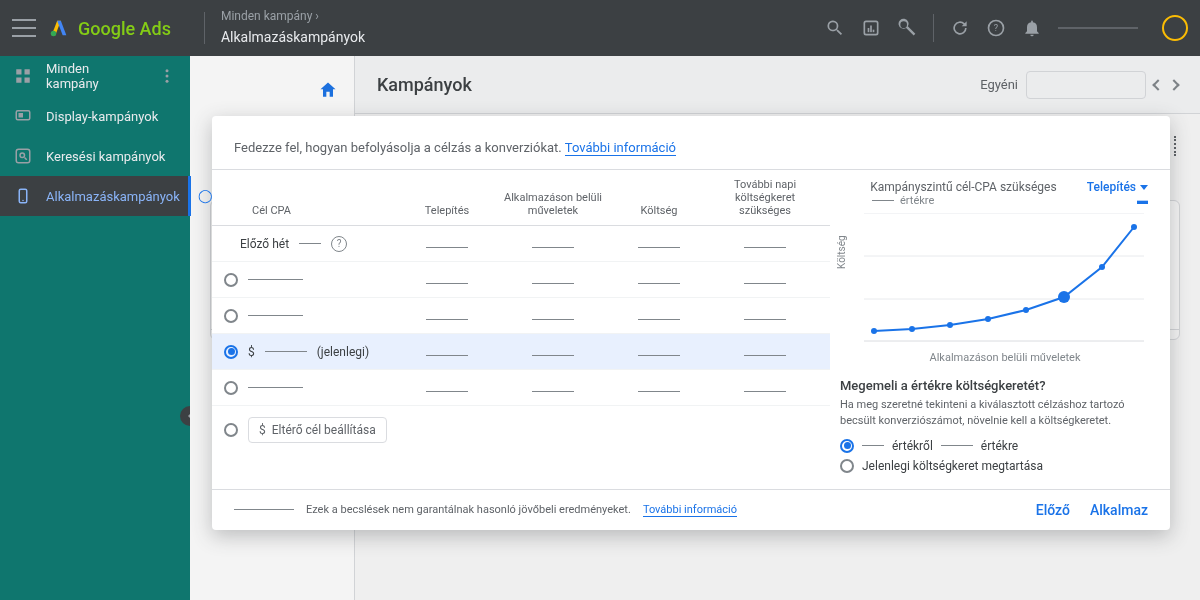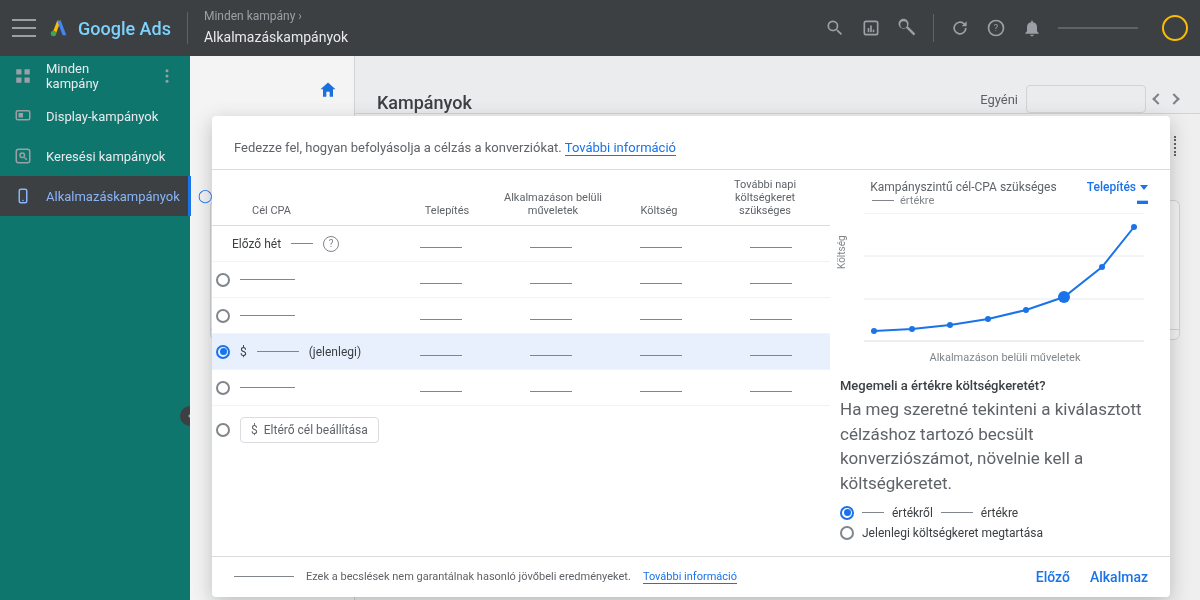--- a/index.html
+++ b/index.html
@@ -3,21 +3,21 @@
 <meta charset="utf-8">
 <style>
   * { box-sizing: border-box; margin: 0; padding: 0; }
   body { font-family: Roboto, Arial, sans-serif; background:#fff; width:1200px; height:600px; overflow:hidden; color:#3c4043; }
 
   
   .header { height:56px; background:#3c4043; display:flex; align-items:center; color:#fff; padding:0 12px; }
   .hamburger { width:24px; height:18px; display:flex; flex-direction:column; justify-content:space-between; margin-right:12px; }
   .hamburger span { height:2px; background:#9aa0a6; }
   .logo-svg { width:22px; height:22px; margin-right:8px; }
-  .logo-text { font-size:18px; font-weight:500; color:#7dd3fc; margin-right:16px; }
+  .logo-text { font-size:18px; font-weight:500; color:#84cc16; margin-right:33px; }
   .header-divider { width:1px; height:32px; background:#5f6368; margin-right:16px; }
   .breadcrumb { font-size:12px; color:#9aa0a6; line-height:1.6; }
   .breadcrumb .line2 { font-size:14px; color:#e8eaed; }
   .header-actions { margin-left:auto; display:flex; align-items:center; gap:16px; }
   .header-actions svg, .header-actions .icon { width:20px; height:20px; fill:#9aa0a6; cursor:pointer; }
   .header-sep { width:1px; height:28px; background:#5f6368; }
   .header-dash { width:80px; height:2px; background:#5f6368; }
   .header-avatar { width:26px; height:26px; border:2px solid #fbbc04; border-radius:50%; margin-left:8px; }
 
   
@@ -30,21 +30,21 @@
   .sidebar .slide-handle { position:absolute; right:-10px; top:350px; width:20px; height:20px; background:#3c4043; border-radius:50%; display:flex; align-items:center; justify-content:center; }
   .sidebar .slide-handle::before { content:''; border-right:5px solid #9aa0a6; border-top:5px solid transparent; border-bottom:5px solid transparent; }
 
   
   .navcol { position:absolute; left:190px; top:56px; bottom:0; width:165px; background:#fff; border-right:1px solid #dadce0; }
   .navcol::after { content:''; position:absolute; right:-1px; top:0; bottom:0; width:1px; background:#dadce0; }
   .navcol .home { position:absolute; right:16px; top:24px; width:20px; height:20px; }
   .navcol .home svg{width:20px;height:20px;fill:#1a73e8;}
 
   
-  .pagehead { position:absolute; left:355px; top:56px; right:0; height:58px; border-bottom:1px solid #dadce0; display:flex; align-items:flex-end; padding:0 22px; background:#f6f7f8;}
+  .pagehead { position:absolute; left:355px; top:56px; right:0; height:58px; border-bottom:1px solid #dadce0; display:flex; align-items:center; padding:0 22px; background:#f6f7f8;}
   .pagehead h1 { font-size:18px; font-weight:500; color:#3c4043; }
   .pagehead .right { margin-left:auto; display:flex; align-items:center; gap:8px; font-size:13px; color:#5f6368;}
   .pagehead .right .range { width:120px; height:28px; border:1px solid #dadce0; border-radius:4px; }
   .chev { width:8px; height:8px; border-right:2px solid #80868b; border-bottom:2px solid #80868b; }
   .chev.left{ transform:rotate(135deg);} .chev.right{transform:rotate(-45deg);}
 
   
   .bgcontent { position:absolute; left:355px; right:0; top:114px; bottom:0; background:#fafafa; }
   .bg-row1{ position:absolute; right:20px; top:22px; width:6px; height:20px; border-left:2px dotted #5f6368; }
   .bg-card{ position:absolute; left:-145px; right:20px; top:86px; height:140px; border:1px solid #dadce0; border-radius:6px; background:#fff;}
@@ -62,21 +62,21 @@
   .modal .subtitle a { color:#1a73e8; text-decoration:none; border-bottom:1px solid #1a73e8; }
 
   .panel { display:flex; border-top:1px solid #dadce0; }
   .left-panel { flex:1; min-width:0; }
   .right-panel { width:340px; padding:10px 22px 10px 10px; font-size:12px; color:#5f6368; }
 
   .tbl-head { display:flex; align-items:flex-end; padding:8px 12px; font-size:11px; color:#5f6368; border-bottom:1px solid #dadce0;}
   .c1{ width:170px; padding-left:28px;} .c2,.c3,.c4,.c5{ flex:1; text-align:center; }
   .c2,.c3,.c4,.c5 { max-width:120px; }
 
-  .tbl-row { display:flex; align-items:center; height:36px; padding:0 4px; font-size:12px; border-bottom:1px solid #f1f3f4; }
+  .tbl-row { display:flex; align-items:center; height:36px; padding:0 12px; font-size:12px; border-bottom:1px solid #f1f3f4; }
   .tbl-row .c1 { display:flex; align-items:center; gap:10px; padding-left:0;}
   .radio { width:14px; height:14px; border:2px solid #80868b; border-radius:50%; display:inline-flex; align-items:center; justify-content:center; flex-shrink:0;}
   .radio.checked { border-color:#1a73e8; }
   .radio.checked::after { content:''; width:7px; height:7px; background:#1a73e8; border-radius:50%; }
   .dash { display:inline-block; background:#80868b; height:1px; }
   .dash.w20{width:22px;} .dash.w40{width:42px;} .dash.w55{width:55px;}
   .tbl-row.header-row{ height:36px; font-size:12px; }
   .tbl-row.selected { background:#e8f0fe; }
   .q-icon { width:16px;height:16px;border:1px solid #80868b;border-radius:50%;display:inline-flex;align-items:center;justify-content:center;font-size:10px;color:#80868b;}
   .input-pill{ border:1px solid #dadce0; border-radius:4px; height:26px; padding:0 10px; display:inline-flex; align-items:center; gap:6px; font-size:12px; color:#5f6368;}
@@ -85,21 +85,21 @@
   .chart-title{ font-size:12px; color:#5f6368; text-align:center; }
   .chart-title .dd{ color:#1a73e8; font-weight:500; float:right; display:inline-flex; align-items:center; gap:4px;}
   .chart-title .dd::after{content:''; border-left:4px solid transparent;border-right:4px solid transparent;border-top:5px solid #1a73e8;}
   .chart-sub{ font-size:11px; color:#80868b; display:flex; align-items:center; gap:6px; padding-left:32px;}
   .chart-box{ position:relative; height:140px; margin-top:6px; }
   .chart-box .ylabel{ position:absolute; left:-4px; top:50%; transform:rotate(-90deg) translateX(14px); transform-origin:left top; font-size:10px; color:#80868b;}
   .chart-box svg{ position:absolute; left:24px; top:0; }
   .chart-x{ font-size:11px; color:#80868b; text-align:center; margin-top:-2px; padding-left:22px;}
 
   .budget h3{ font-size:13px; font-weight:500; color:#3c4043; margin-top:14px; }
-  .budget p{ font-size:17px; color:#5f6368; margin:4px 0 10px 0; line-height:1.45; }
+  .budget p{ font-size:11px; color:#5f6368; margin:4px 0 10px 0; line-height:1.45; }
   .opt{ display:flex; align-items:center; gap:8px; font-size:12px; color:#3c4043; margin:6px 0;}
   .opt .dash{height:1px;}
 
   .footer { border-top:1px solid #dadce0; padding:12px 22px; display:flex; align-items:center; font-size:11px; color:#5f6368; gap:12px;}
   .footer a{ color:#1a73e8; text-decoration:none; border-bottom:1px solid #1a73e8;}
   .footer .actions{ margin-left:auto; display:flex; gap:20px; font-size:14px; font-weight:500;}
   .footer .actions span{ color:#1a73e8; cursor:pointer; }
 
   .blue-accent{ position:absolute; left:188px; top:56px; width:3px; height:40px; background:#1a73e8; z-index:5;}
   .sidecol-blue-dot{ position:absolute; left:190px; top:188px; width:16px; z-index:4; color:#1a73e8; font-size:13px; padding-left:8px;}

